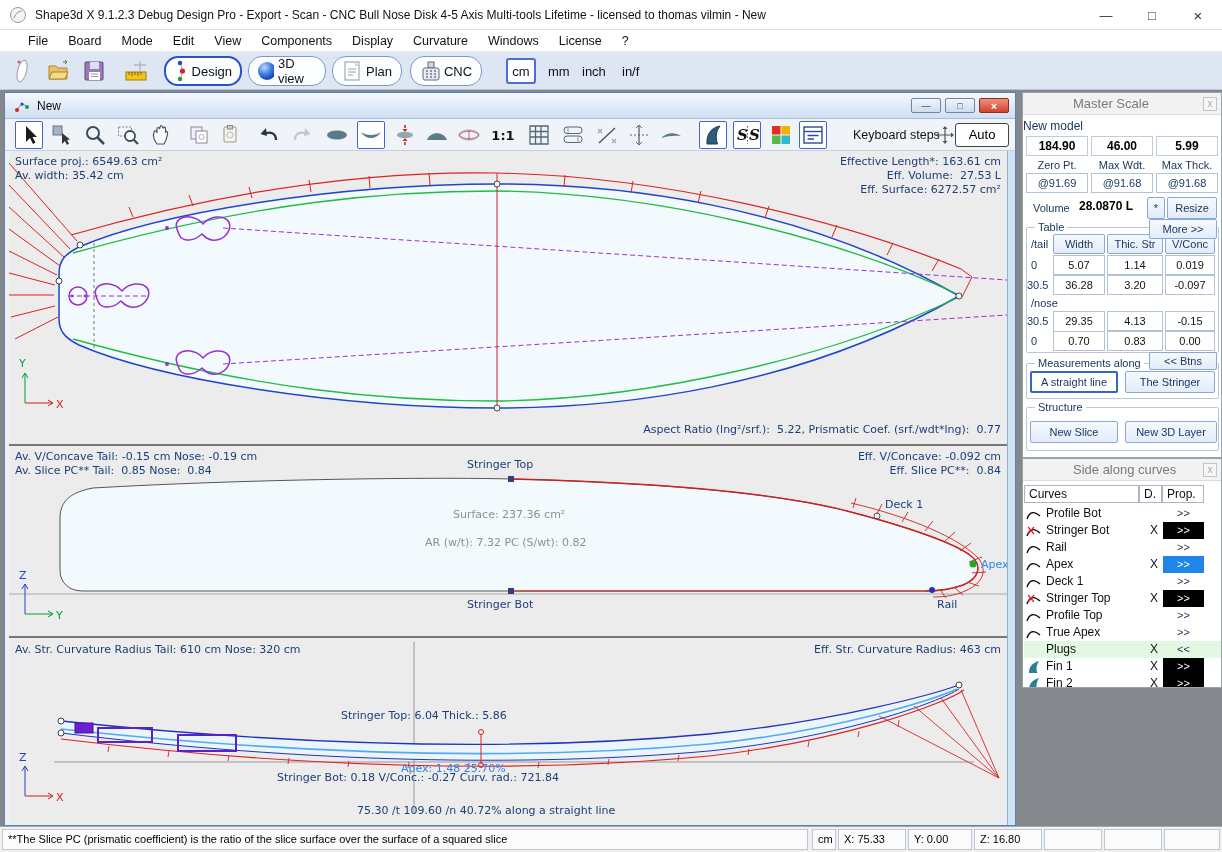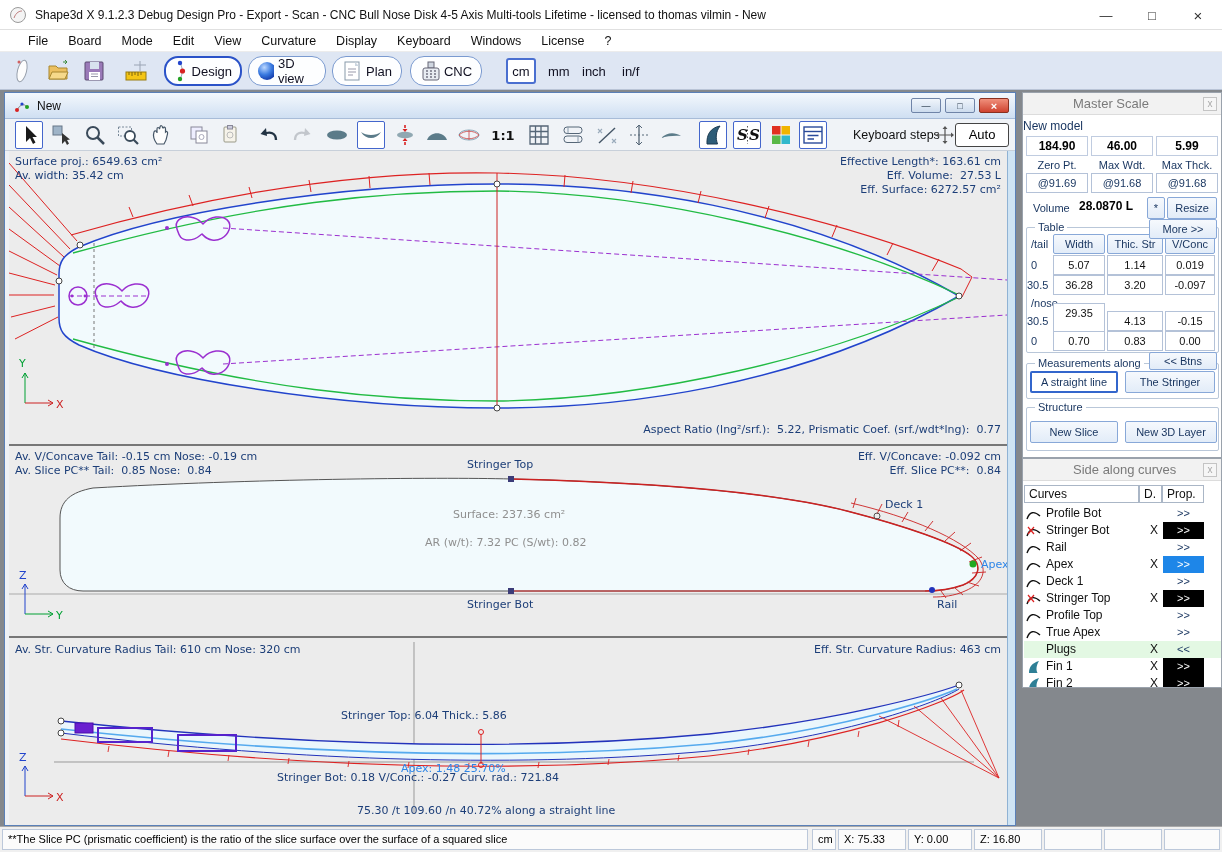--- a/index.html
+++ b/index.html
@@ -81,23 +81,23 @@
     <div class="win-btn" style="font-size:15px;">×</div>
   </div>
 </div>
 
 <div class="menubar">
   <span class="menu-item">File</span>
   <span class="menu-item">Board</span>
   <span class="menu-item">Mode</span>
   <span class="menu-item">Edit</span>
   <span class="menu-item">View</span>
+  <span class="menu-item">Components</span>
+  <span class="menu-item">Display</span>
   <span class="menu-item">Curvature</span>
-  <span class="menu-item">Display</span>
-  <span class="menu-item">Keyboard</span>
   <span class="menu-item">Windows</span>
   <span class="menu-item">License</span>
   <span class="menu-item">?</span>
 </div>
 
 <div class="toolbar">
   <div class="tool-ico" style="left:8px">
     <svg width="26" height="26">
         <ellipse cx="13" cy="13" rx="4.5" ry="11" fill="#fdfdfd" stroke="#98a0ac" transform="rotate(14 13 13)"></ellipse>
         <circle cx="10" cy="4" r="1.5" fill="#d06060"></circle>
@@ -505,21 +505,21 @@
   <div class="mslabel" style="left:8px;top:166px">0</div>
   <div class="cellbox" style="left:30px;top:162px;width:52px;height:20px">5.07</div>
   <div class="cellbox" style="left:84px;top:162px;width:56px;height:20px">1.14</div>
   <div class="cellbox" style="left:142px;top:162px;width:50px;height:20px">0.019</div>
   <div class="mslabel" style="left:4px;top:186px">30.5</div>
   <div class="cellbox" style="left:30px;top:182px;width:52px;height:20px">36.28</div>
   <div class="cellbox" style="left:84px;top:182px;width:56px;height:20px">3.20</div>
   <div class="cellbox" style="left:142px;top:182px;width:50px;height:20px">-0.097</div>
   <div class="mslabel" style="left:8px;top:204px">/nose</div>
   <div class="mslabel" style="left:4px;top:222px">30.5</div>
-  <div class="cellbox" style="left:30px;top:210px;width:52px;height:35px">29.35</div>
+  <div class="cellbox" style="left:30px;top:218px;width:52px;height:35px">29.35</div>
   <div class="cellbox" style="left:84px;top:218px;width:56px;height:20px">4.13</div>
   <div class="cellbox" style="left:142px;top:218px;width:50px;height:20px">-0.15</div>
   <div class="mslabel" style="left:8px;top:242px">0</div>
   <div class="cellbox" style="left:30px;top:238px;width:52px;height:20px">0.70</div>
   <div class="cellbox" style="left:84px;top:238px;width:56px;height:20px">0.83</div>
   <div class="cellbox" style="left:142px;top:238px;width:50px;height:20px">0.00</div>
   <div class="pbtn" style="left:126px;top:259px;width:68px;height:18px;line-height:16px;z-index:2">&lt;&lt; Btns</div>
   <div class="group" style="left:3px;top:270px;width:193px;height:36px">
     <span class="group-label">Measurements along</span>
   </div>

